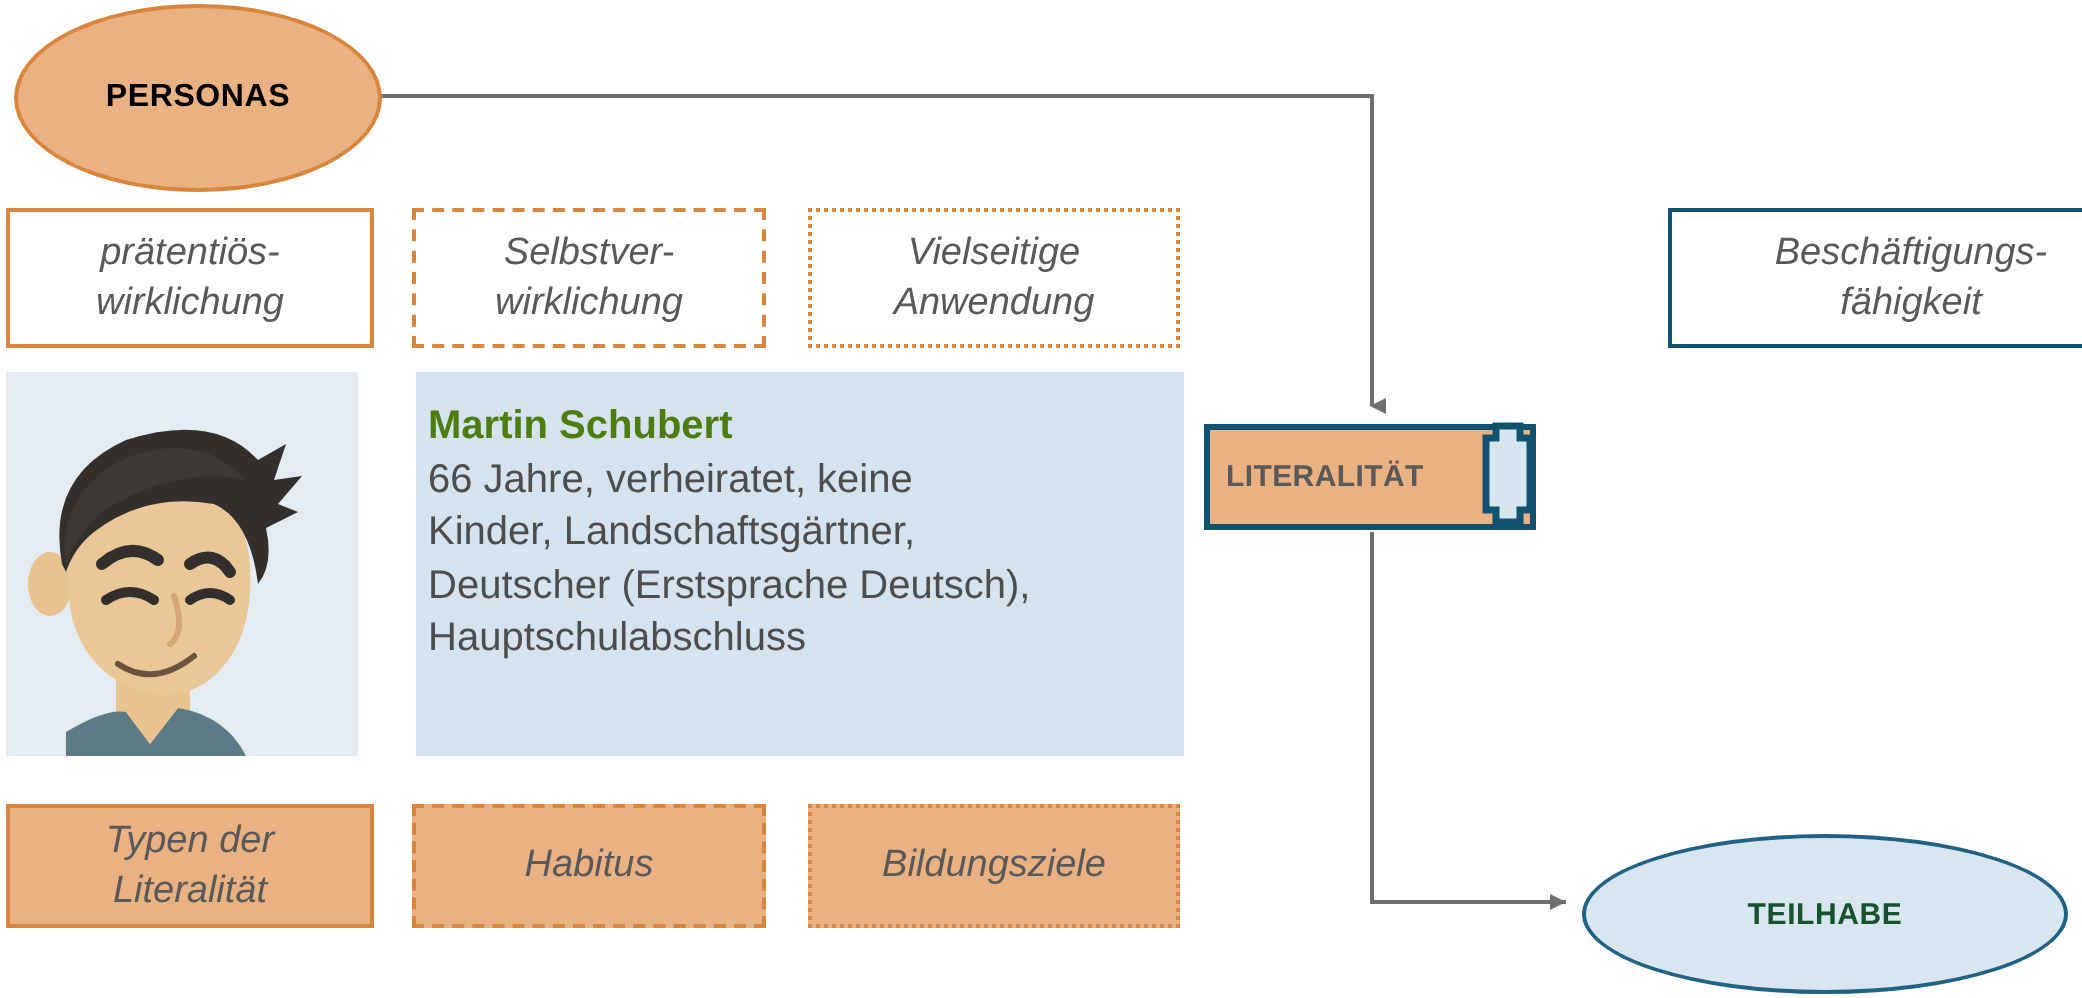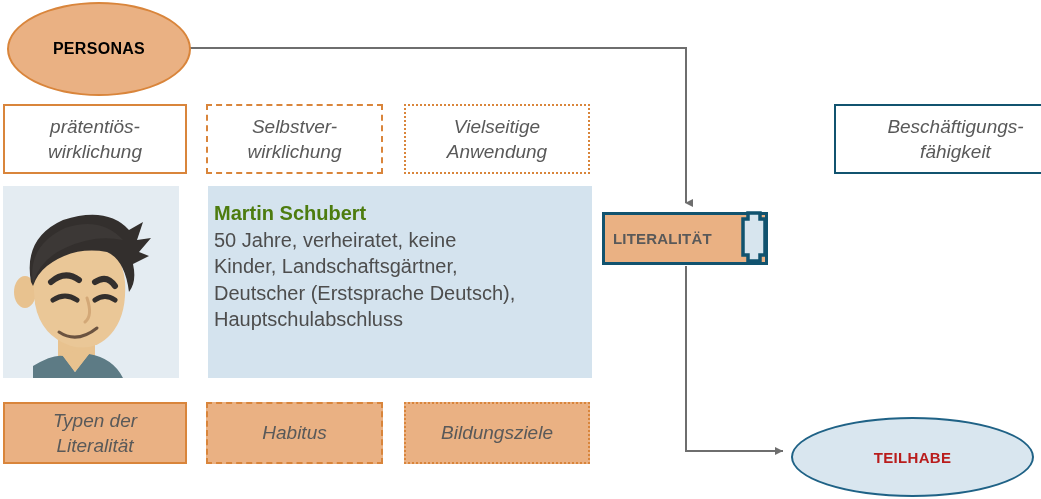--- a/index.html
+++ b/index.html
@@ -45,21 +45,21 @@
     color: #000000;
     font-size: 16px;
     font-weight: bold;
     letter-spacing: .3px;
   }
   .ellipse-teilhabe {
     left: 791px; top: 417px;
     width: 243px; height: 80px;
     background: #d9e6ef;
     border: 2px solid #1f6286;
-    color: #b91c1c;
+    color: #14532d;
     font-size: 15px;
     font-weight: bold;
     letter-spacing: .3px;
   }
 
   
   .attr-box {
     display: flex;
     align-items: center;
     justify-content: center;
@@ -205,21 +205,21 @@
       <path d="M92,114 Q102,107 112,114" stroke="#332f2d" stroke-width="5" fill="none" stroke-linecap="round"></path>
 
       <path d="M84,112 Q90,130 82,136" stroke="#d3a877" stroke-width="3" fill="none" stroke-linecap="round"></path>
 
       <path d="M56,146 Q74,158 94,142" stroke="#6b5340" stroke-width="3" fill="none" stroke-linecap="round"></path>
     </svg>
   </div>
 
   <div class="abs persona-text">
     <div class="persona-name">Martin Schubert</div>
-    <div>50 Jahre, verheiratet, keine</div>
+    <div>66 Jahre, verheiratet, keine</div>
     <div>Kinder, Landschaftsgärtner,</div>
     <div>Deutscher (Erstsprache Deutsch),</div>
     <div>Hauptschulabschluss</div>
   </div>
 
   <div class="abs lit-box">
     <span class="lit-label">LITERALITÄT</span>
     <svg class="lit-icon" viewBox="0 0 26 52" xmlns="http://www.w3.org/2000/svg">
       <path d="M7,2 L19,2 L19,8 L24,8 L24,44 L19,44 L19,50 L7,50 L7,44 L2,44 L2,8 L7,8 Z" fill="#d7e5ee" stroke="#11536f" stroke-width="3.5" stroke-linejoin="miter"></path>
     </svg>

